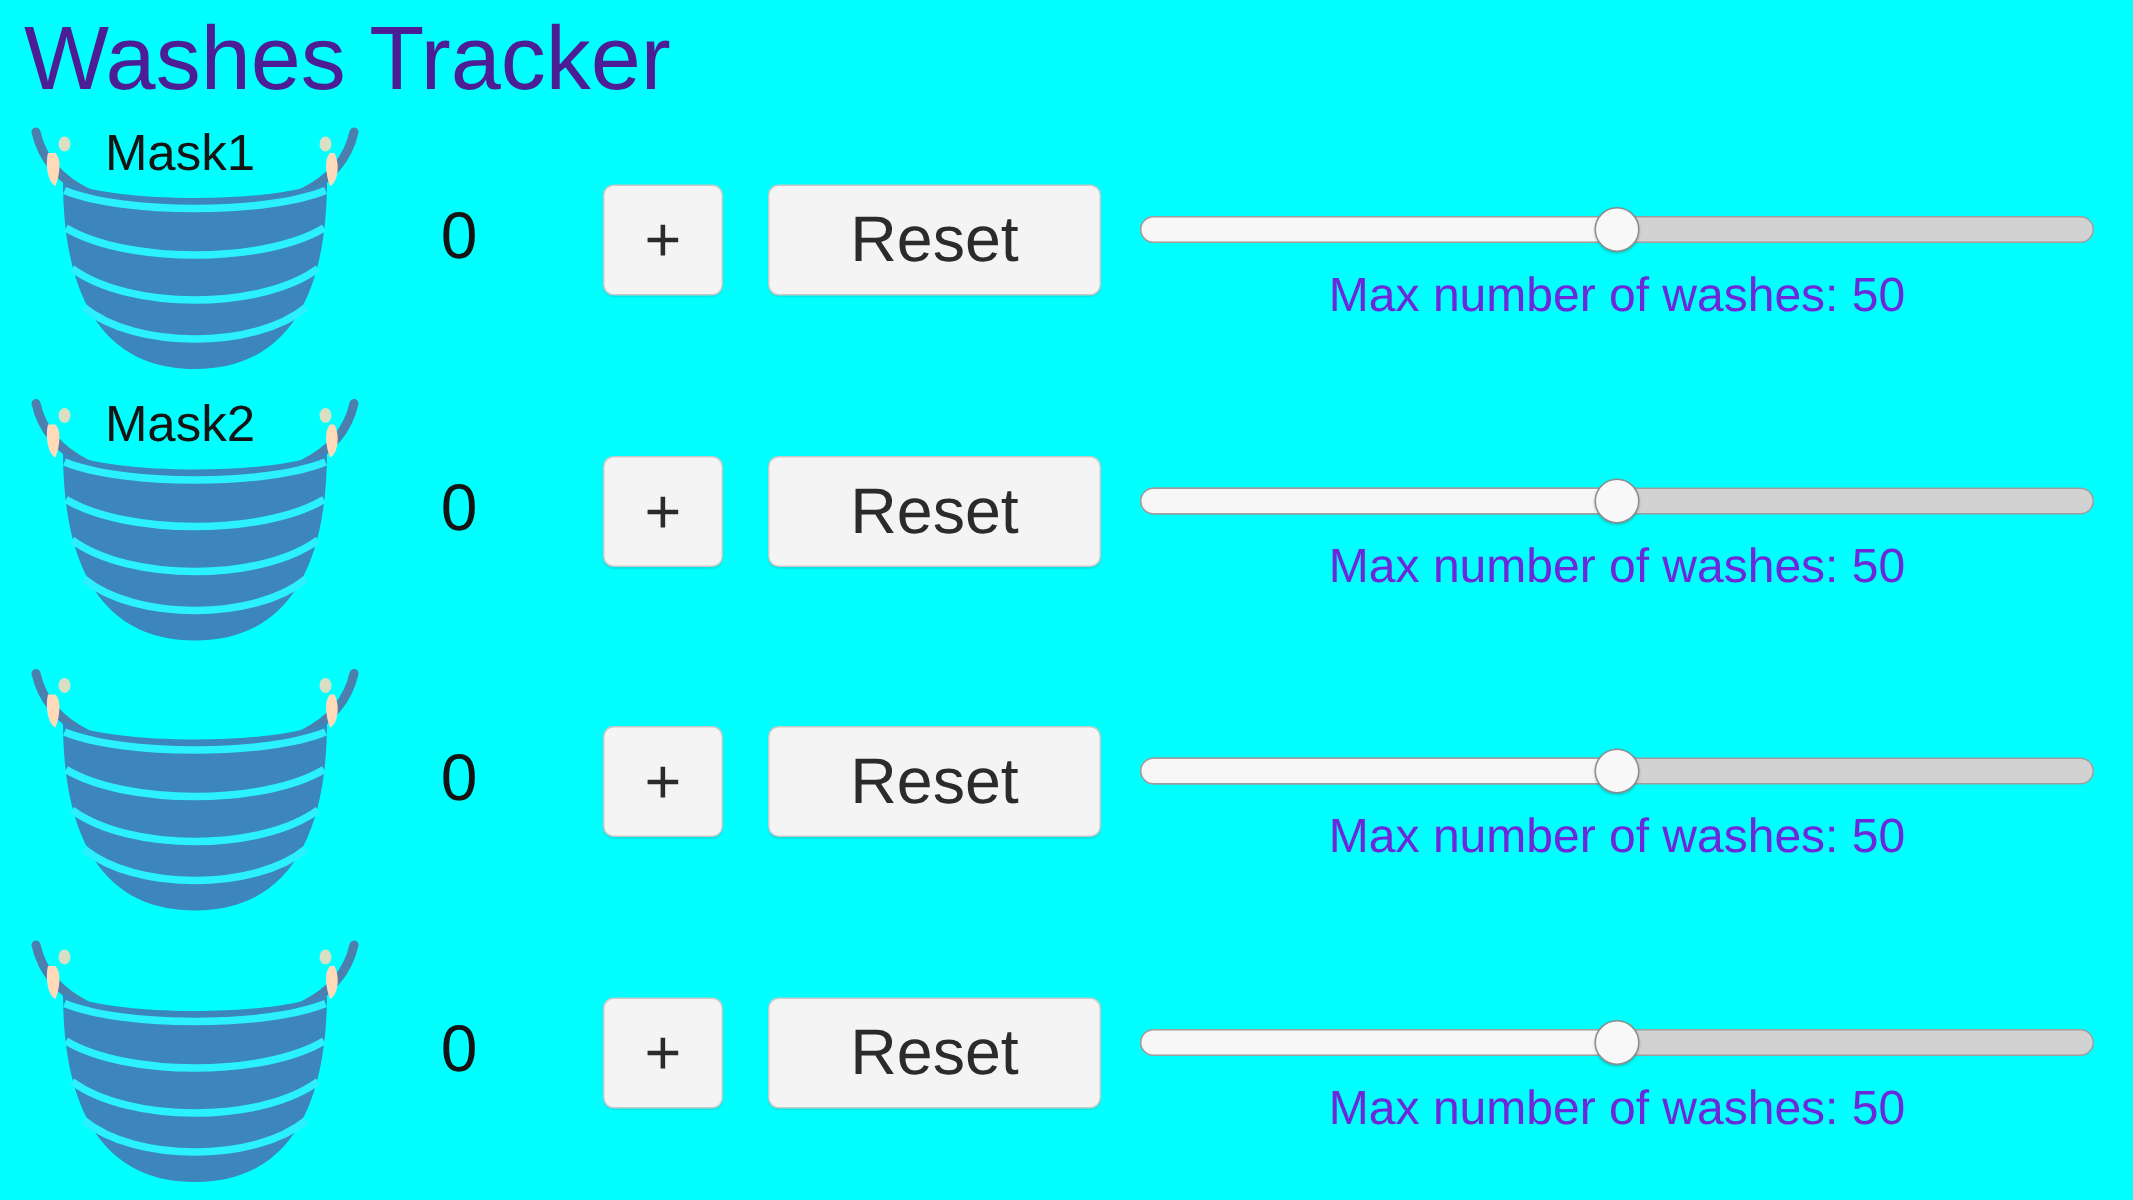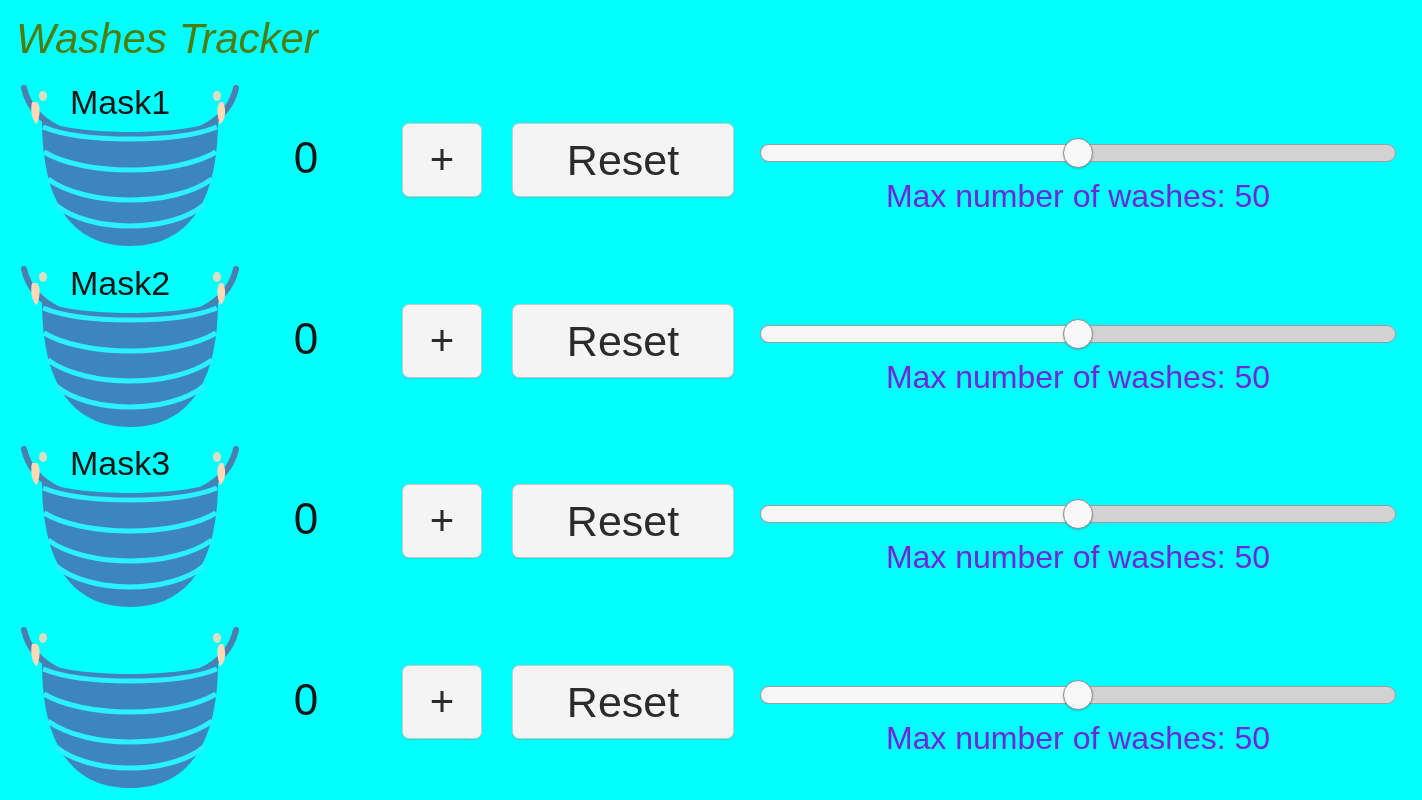--- a/index.html
+++ b/index.html
@@ -22,26 +22,25 @@
   #app-header {
     position: absolute;
     left: 0; top: 0;
     width: 1422px;
     height: 80px;
   }
   #page-title {
     position: absolute;
     left: 16px;
     top: 6px;
-    font-size: 42px;
+    font-size: 60px;
     line-height: 66px;
-    color: #4d7c0f;
+    color: #4c1d95;
     font-weight: 400;
     white-space: nowrap;
-    font-style: italic;
   }
   #points-display {
     position: absolute;
     right: 24px;
     top: 6px;
     font-size: 52px;
     line-height: 66px;
     color: #1b1b1b;
     font-weight: 400;
     white-space: nowrap;
@@ -271,21 +270,20 @@
         <path d="M213 22 C217 30 215 42 210 44 C207 36 206 26 210 22 Z" fill="#ffd9b8"></path>
         <ellipse cx="33" cy="16" rx="4" ry="5" fill="#ffd9b8" opacity="0.85"></ellipse>
         <ellipse cx="207" cy="16" rx="4" ry="5" fill="#ffd9b8" opacity="0.85"></ellipse>
         <path d="M32 40 C32 120 60 166 120 166 C180 166 208 120 208 40 C176 56 64 56 32 40 Z" fill="#3d85bd"></path>
         <path d="M33 47 C72 63 168 63 207 47" fill="none" stroke="#2af0ff" stroke-width="5"></path>
         <path d="M34 72 C74 96 166 96 206 72" fill="none" stroke="#2af0ff" stroke-width="5"></path>
         <path d="M38 99 C76 127 164 127 202 99" fill="none" stroke="#2af0ff" stroke-width="5"></path>
         <path d="M46 125 C80 153 160 153 194 125" fill="none" stroke="#2af0ff" stroke-width="5"></path>
       </svg>
     </div>
-    <div class="mask-label">Mask3</div>
     <div class="wash-count">0</div>
     <button class="btn btn-increment">+</button>
     <button class="btn btn-reset">Reset</button>
     <div class="slider-group">
       <div class="slider-track-wrap">
         <div class="slider-track"></div>
         <div class="slider-fill" style="width: 50%;"></div>
         <div class="slider-thumb" style="left: 50%;"></div>
       </div>
       <div class="slider-caption">Max number of washes: 50</div>

